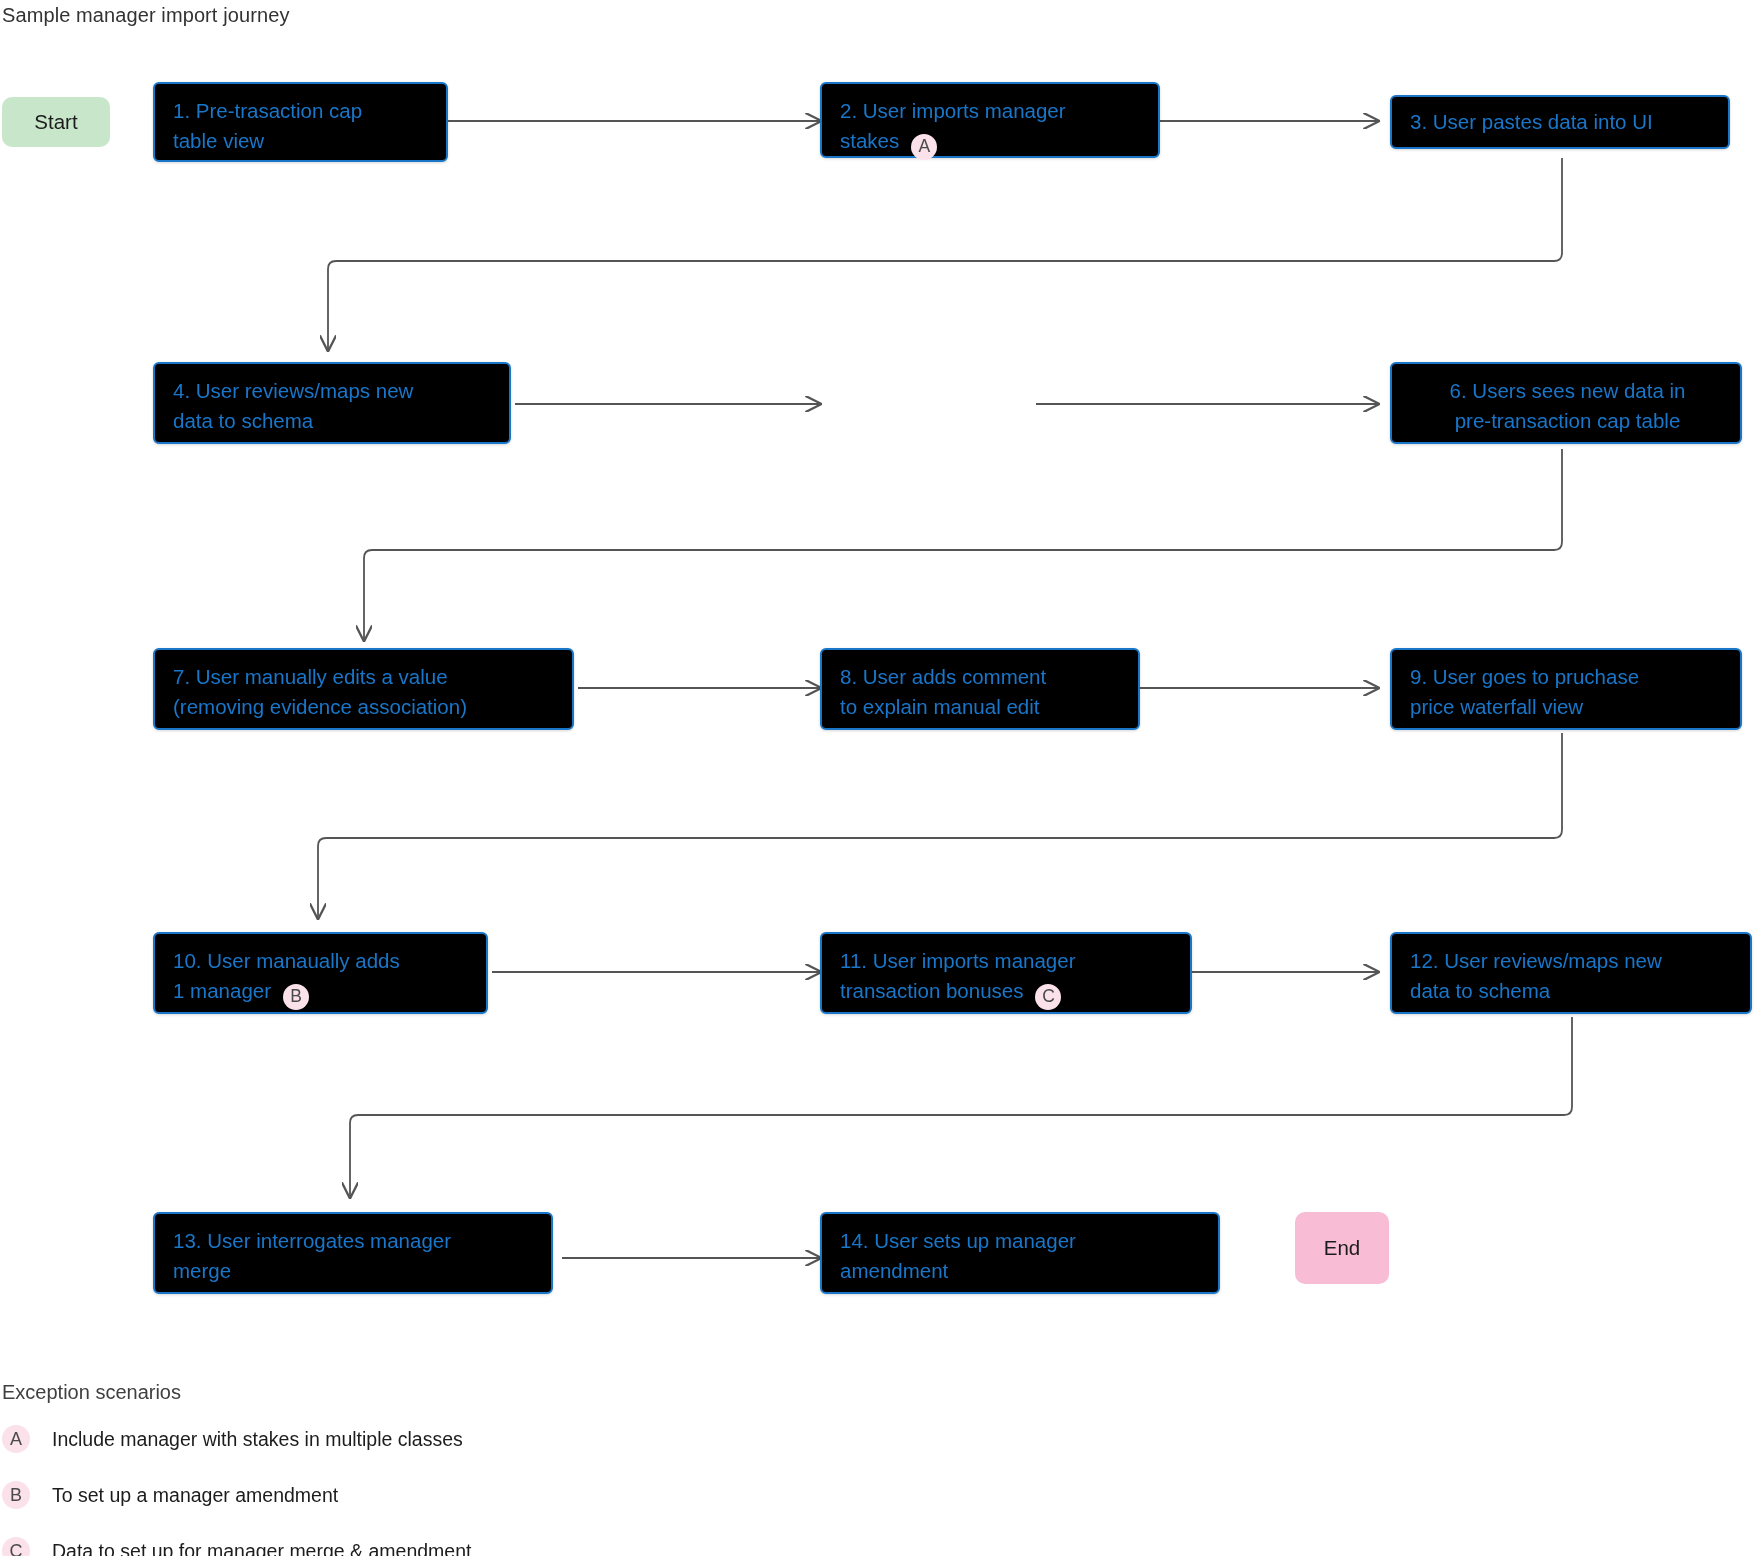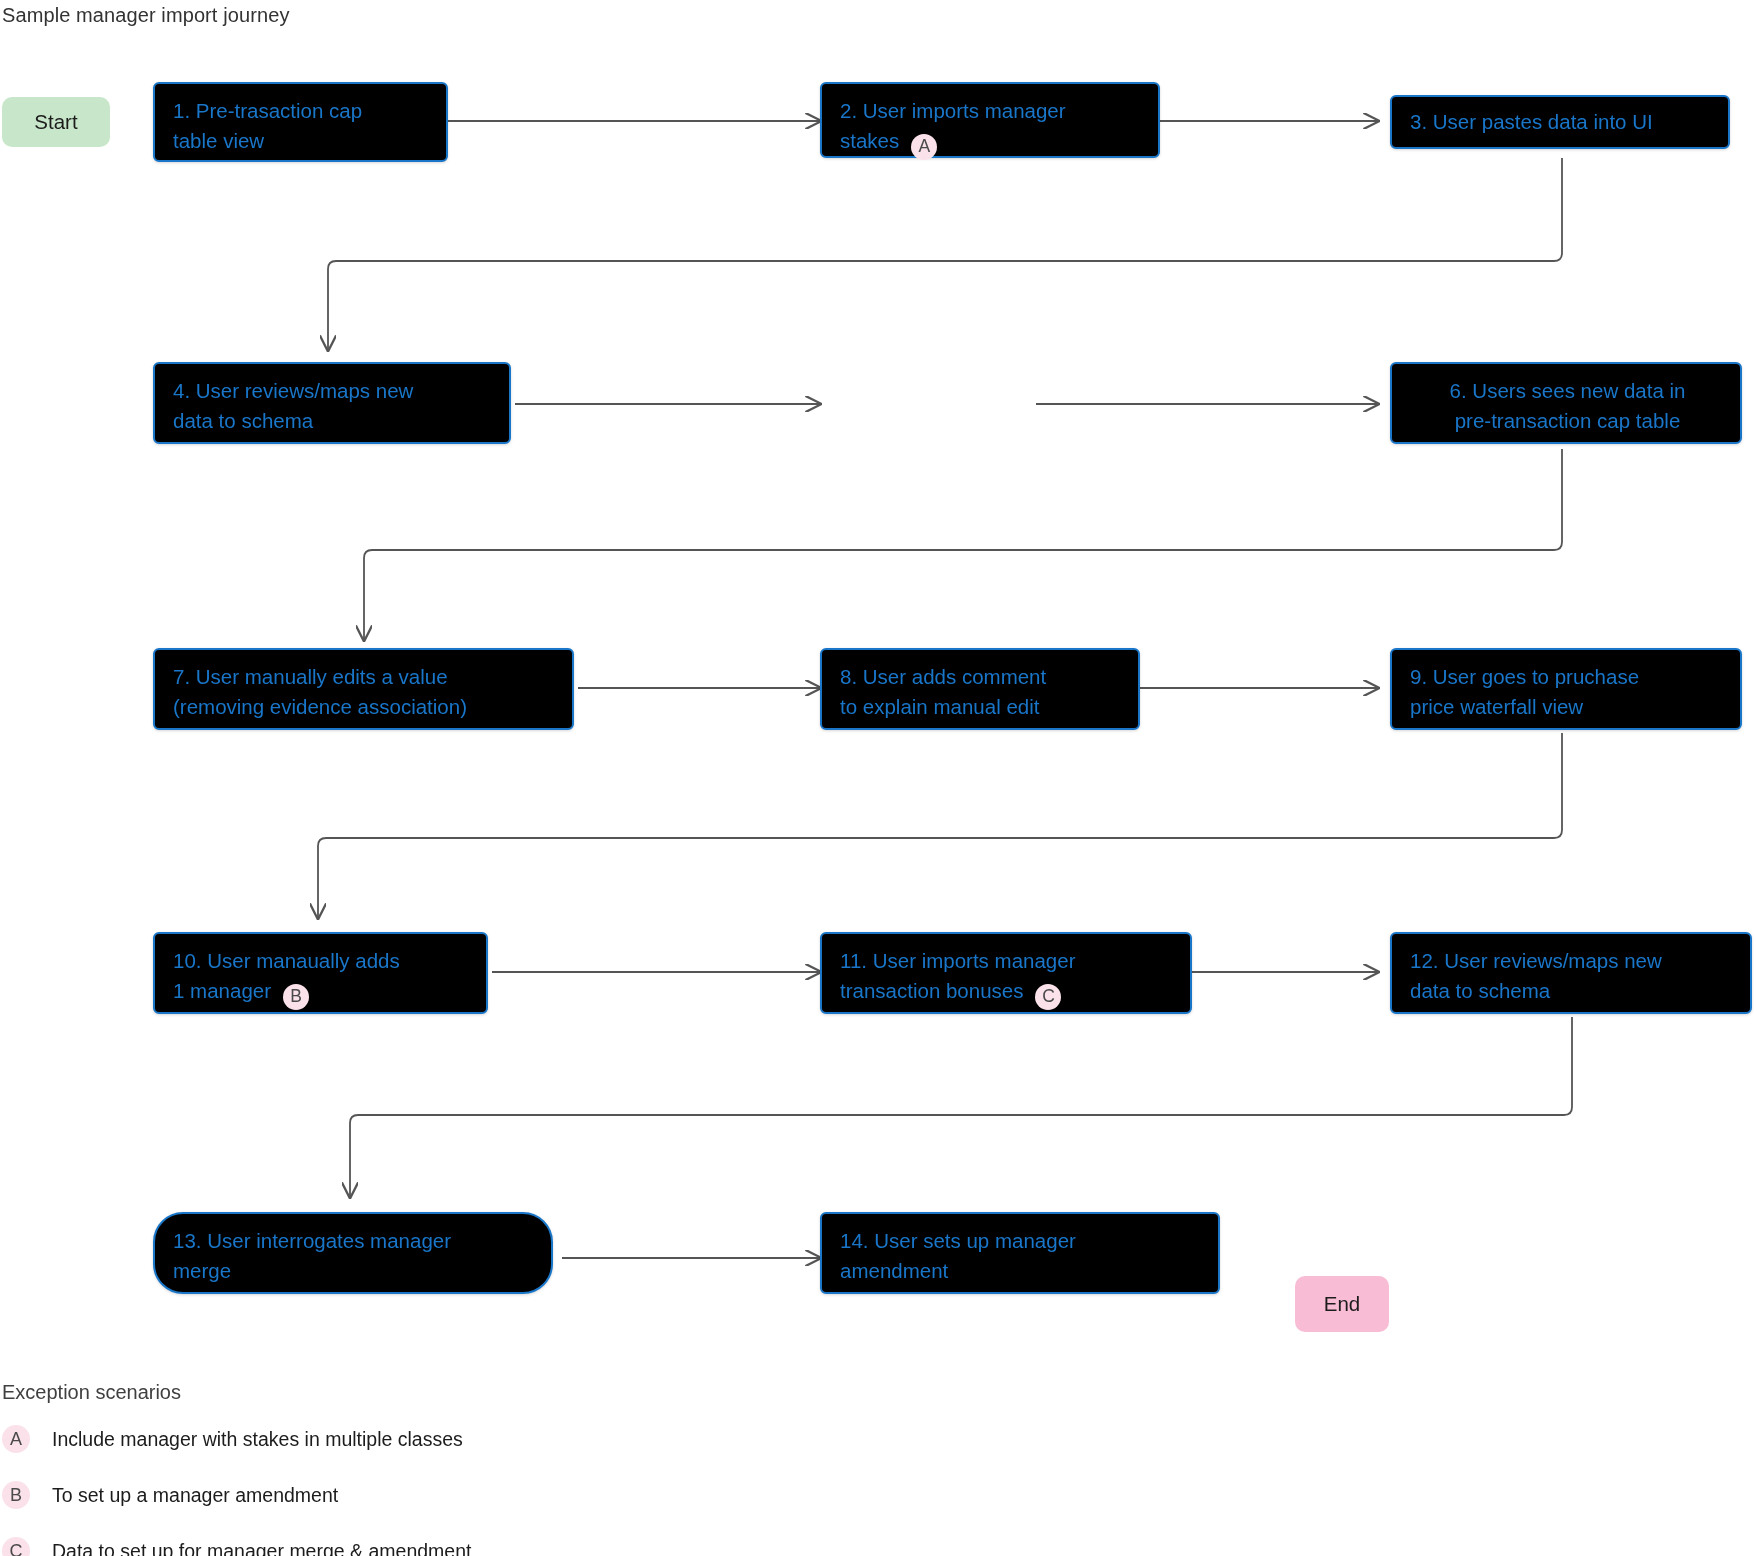--- a/index.html
+++ b/index.html
@@ -114,21 +114,21 @@
       <path d="M 1572 1017 L 1572 1107 Q 1572 1115 1564 1115 L 358 1115 Q 350 1115 350 1123 L 350 1197"></path>
 
       <path d="M 562 1258 L 820 1258"></path>
     </g>
   </svg>
 
   <div class="pill start" style="left:2px; top:97px; width:108px; height:50px;">
     <span>Start</span>
   </div>
 
-  <div class="pill end" style="left:1295px; top:1276px; width:94px; height:56px;">
+  <div class="pill end" style="left:1295px; top:1212px; width:94px; height:72px;">
     <span>End</span>
   </div>
 
   <div class="node" style="left:153px; top:82px;  width:295px; height:80px;">
     <span class="txt">1. Pre-trasaction cap</span><br>
     <span class="txt">table view</span>
   </div>
 
   <div class="node" style="left:820px; top:82px;  width:340px; height:76px;">
     <span class="txt">2. User imports manager</span><br>
@@ -173,21 +173,21 @@
   <div class="node" style="left:820px; top:932px; width:372px; height:82px;">
     <span class="txt">11. User imports manager</span><br>
     <span class="txt">transaction bonuses</span><span class="badge">C</span>
   </div>
 
   <div class="node" style="left:1390px; top:932px; width:362px; height:82px;">
     <span class="txt">12. User reviews/maps new</span><br>
     <span class="txt">data to schema</span>
   </div>
 
-  <div class="node" style="left:153px; top:1212px; width:400px; height:82px;border-radius:30px;">
+  <div class="node" style="left:153px; top:1212px; width:400px; height:82px;">
     <span class="txt">13. User interrogates manager</span><br>
     <span class="txt">merge</span>
   </div>
 
   <div class="node" style="left:820px; top:1212px; width:400px; height:82px;">
     <span class="txt">14. User sets up manager</span><br>
     <span class="txt">amendment</span>
   </div>
 
   <div class="legend-title">Exception scenarios</div>

